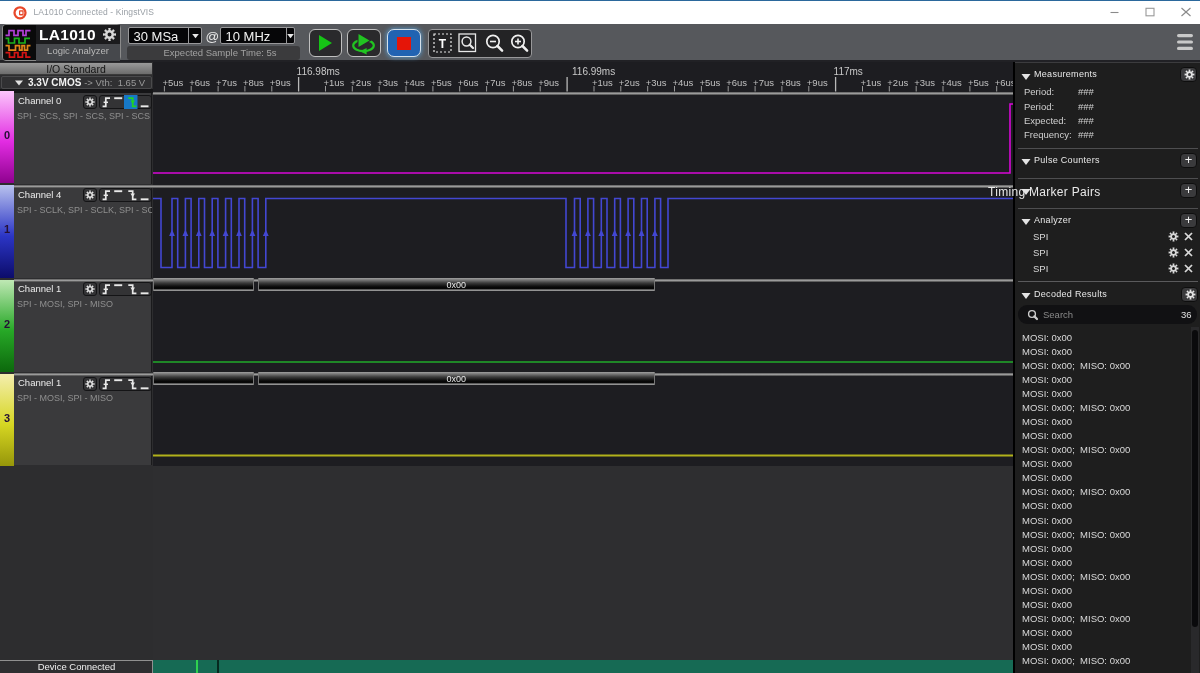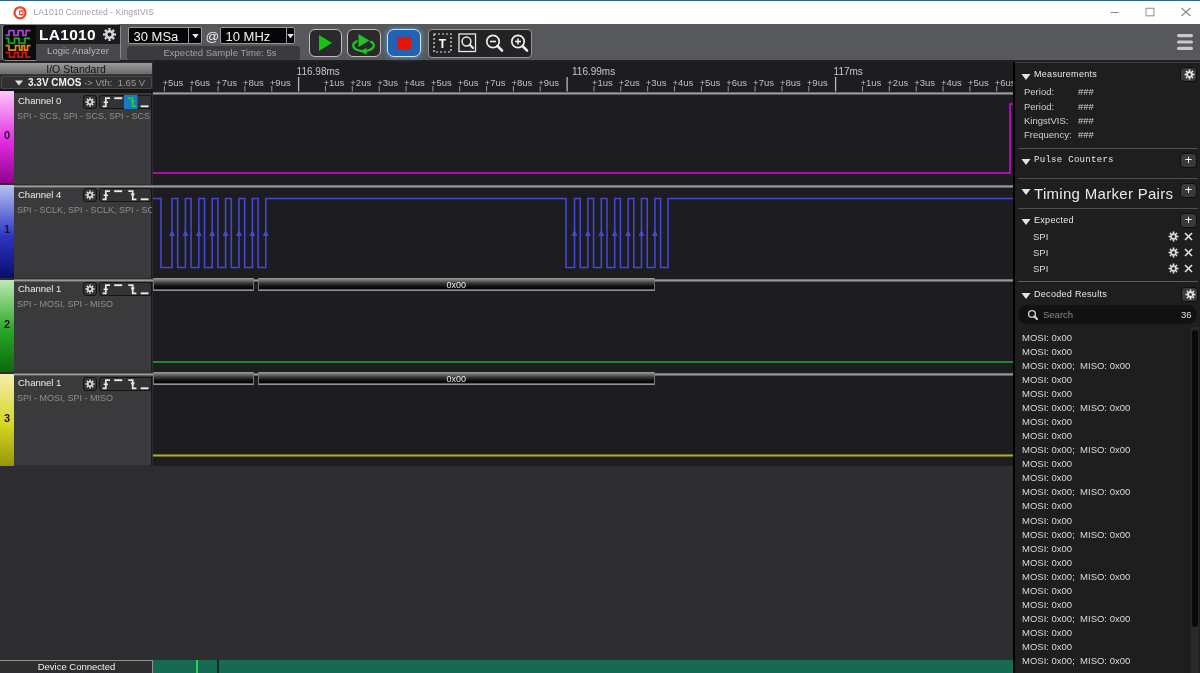--- a/index.html
+++ b/index.html
@@ -296,43 +296,43 @@
     </svg>
 <div class="a" style="left:1034px;top:69px;font-size:9px;color:#e8e8e8;letter-spacing:0.3px;">Measurements</div>
     <div class="a" style="left:1180px;top:67px;width:17px;height:15px;background:#3a3a3c;border:1px solid #0e0e0e;border-radius:4px;"></div>
 <svg class="a" style="left:1183.5px;top:69px;" width="11" height="11" viewBox="0 0 11 11">
       <path d="M8.8,4.8 L10.4,4.5 L10.4,6.5 L8.8,6.2 L8.3,7.4 L9.7,8.2 L8.2,9.7 L7.4,8.3 L6.2,8.8 L6.5,10.4 L4.5,10.4 L4.8,8.8 L3.6,8.3 L2.8,9.7 L1.3,8.2 L2.7,7.4 L2.2,6.2 L0.6,6.5 L0.6,4.5 L2.2,4.8 L2.7,3.6 L1.3,2.8 L2.8,1.3 L3.6,2.7 L4.8,2.2 L4.5,0.6 L6.5,0.6 L6.2,2.2 L7.4,2.7 L8.2,1.3 L9.7,2.8 L8.3,3.6 Z M7.0,5.5 A1.5,1.5 0 1 0 4.0,5.5 A1.5,1.5 0 1 0 7.0,5.5 Z" fill="#e4e4e4" fill-rule="evenodd"></path>
     </svg>
 <div class="a" style="left:1024px;top:86.2px;font-size:9.5px;color:#d0d0d0;">Period:</div>
 <div class="a" style="left:1078px;top:86.2px;font-size:9.5px;color:#d0d0d0;">###</div>
 <div class="a" style="left:1024px;top:100.7px;font-size:9.5px;color:#d0d0d0;">Period:</div>
 <div class="a" style="left:1078px;top:100.7px;font-size:9.5px;color:#d0d0d0;">###</div>
-<div class="a" style="left:1024px;top:114.5px;font-size:9.5px;color:#d0d0d0;">KingstVIS:</div>
+<div class="a" style="left:1024px;top:114.5px;font-size:9.5px;color:#d0d0d0;">Expected:</div>
 <div class="a" style="left:1078px;top:114.5px;font-size:9.5px;color:#d0d0d0;">###</div>
 <div class="a" style="left:1024px;top:128.5px;font-size:9.5px;color:#d0d0d0;">Frequency:</div>
 <div class="a" style="left:1078px;top:128.5px;font-size:9.5px;color:#d0d0d0;">###</div>
 <div class="a" style="left:1018px;top:148px;width:180px;height:1px;background:#4e4e50;"></div>
 <svg class="a" style="left:1021px;top:158.0px;" width="10" height="8" viewBox="0 0 10 8">
       <path d="M0.5,1 L9.5,1 L5,7 Z" fill="#e4e4e4"></path>
     </svg>
-<div class="a" style="left:1034px;top:154.5px;font-size:9px;color:#e8e8e8;letter-spacing:0.3px;font-family:Liberation Mono, monospace;">Pulse Counters</div>
+<div class="a" style="left:1034px;top:154.5px;font-size:9px;color:#e8e8e8;letter-spacing:0.3px;">Pulse Counters</div>
     <div class="a" style="left:1180px;top:152.5px;width:17px;height:15px;background:#3a3a3c;border:1px solid #0e0e0e;border-radius:4px;"></div>
 <div class="a" style="left:1180px;top:152.0px;width:17px;height:15px;font-size:13px;color:#f0f0f0;text-align:center;line-height:15px;">+</div>
 <div class="a" style="left:1018px;top:178px;width:180px;height:1px;background:#4e4e50;"></div>
 <svg class="a" style="left:1021px;top:188.0px;" width="10" height="8" viewBox="0 0 10 8">
       <path d="M0.5,1 L9.5,1 L5,7 Z" fill="#e4e4e4"></path>
     </svg>
-<div class="a" style="left:1034px;top:184.5px;font-size:15px;color:#e8e8e8;letter-spacing:0.3px;">Timing Marker Pairs</div>
+<div class="a" style="left:988px;top:184.5px;font-size:12px;color:#e8e8e8;letter-spacing:0.3px;">Timing Marker Pairs</div>
     <div class="a" style="left:1180px;top:182.5px;width:17px;height:15px;background:#3a3a3c;border:1px solid #0e0e0e;border-radius:4px;"></div>
 <div class="a" style="left:1180px;top:182.0px;width:17px;height:15px;font-size:13px;color:#f0f0f0;text-align:center;line-height:15px;">+</div>
 <div class="a" style="left:1018px;top:208px;width:180px;height:1px;background:#4e4e50;"></div>
 <svg class="a" style="left:1021px;top:218.0px;" width="10" height="8" viewBox="0 0 10 8">
       <path d="M0.5,1 L9.5,1 L5,7 Z" fill="#e4e4e4"></path>
     </svg>
-<div class="a" style="left:1034px;top:214.5px;font-size:9px;color:#e8e8e8;letter-spacing:0.3px;">Expected</div>
+<div class="a" style="left:1034px;top:214.5px;font-size:9px;color:#e8e8e8;letter-spacing:0.3px;">Analyzer</div>
     <div class="a" style="left:1180px;top:212.5px;width:17px;height:15px;background:#3a3a3c;border:1px solid #0e0e0e;border-radius:4px;"></div>
 <div class="a" style="left:1180px;top:212.0px;width:17px;height:15px;font-size:13px;color:#f0f0f0;text-align:center;line-height:15px;">+</div>
 <div class="a" style="left:1033px;top:230.5px;font-size:9.5px;color:#d8d8d8;">SPI</div>
 <svg class="a" style="left:1168px;top:231.0px;" width="11" height="11" viewBox="0 0 11 11">
       <path d="M8.8,4.8 L10.4,4.5 L10.4,6.5 L8.8,6.2 L8.3,7.4 L9.7,8.2 L8.2,9.7 L7.4,8.3 L6.2,8.8 L6.5,10.4 L4.5,10.4 L4.8,8.8 L3.6,8.3 L2.8,9.7 L1.3,8.2 L2.7,7.4 L2.2,6.2 L0.6,6.5 L0.6,4.5 L2.2,4.8 L2.7,3.6 L1.3,2.8 L2.8,1.3 L3.6,2.7 L4.8,2.2 L4.5,0.6 L6.5,0.6 L6.2,2.2 L7.4,2.7 L8.2,1.3 L9.7,2.8 L8.3,3.6 Z M7.0,5.5 A1.5,1.5 0 1 0 4.0,5.5 A1.5,1.5 0 1 0 7.0,5.5 Z" fill="#d8d8d8" fill-rule="evenodd"></path>
     </svg>
 <svg class="a" style="left:1184px;top:232.0px;" width="9" height="9" viewBox="0 0 9 9">
 <line x1="1" y1="1" x2="8" y2="8" stroke="#d8d8d8" stroke-width="1.7"></line>
       <line x1="8" y1="1" x2="1" y2="8" stroke="#d8d8d8" stroke-width="1.7"></line>
     </svg>

